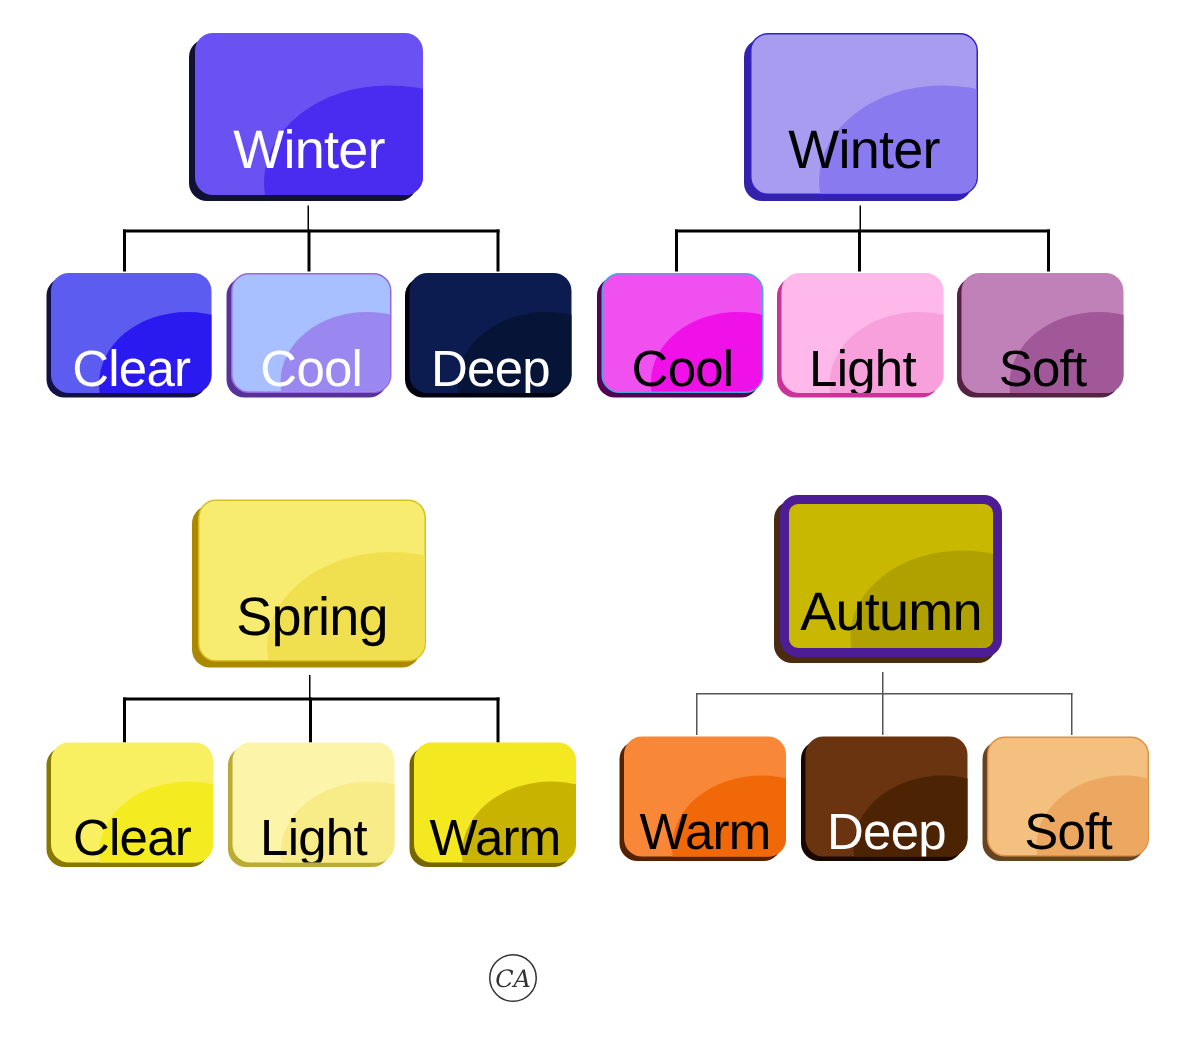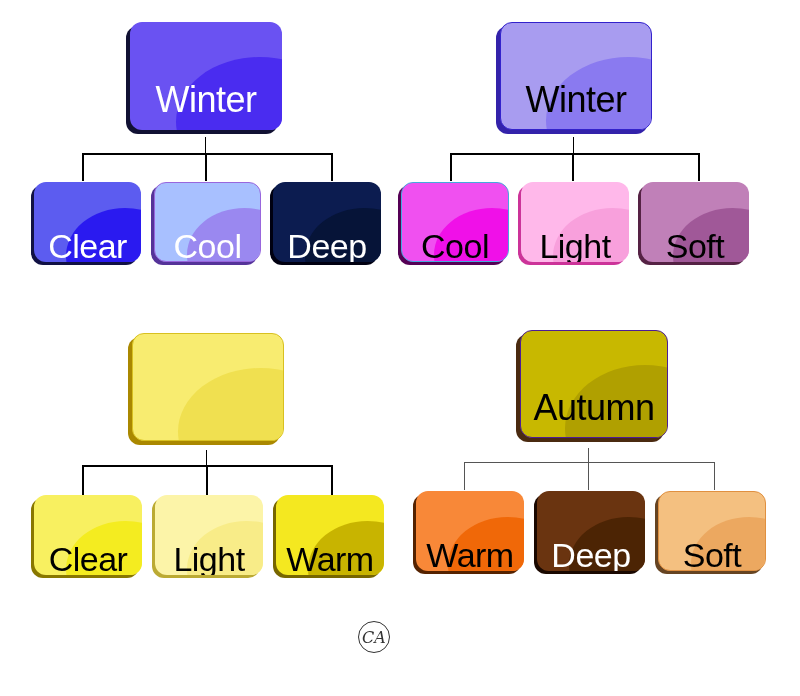--- a/index.html
+++ b/index.html
@@ -11,21 +11,21 @@
     }
     .box .gloss {
       position:absolute; left:30%; top:32%; width:110%; height:120%;
       border-radius:50%; pointer-events:none;
     }
     .box .label { position:relative; z-index:2; letter-spacing:-0.5px; white-space:nowrap;margin-top:48px; }
     .parent .label { font-size:36px; }
     .child .label { font-size:34px; }
     .line { position:absolute; background:#000; }
     .line.thin { background:#555; }
-    .logo { position:absolute; left:326px; top:621px; display:flex; align-items:center; gap:6px;margin-left:32px; }
+    .logo { position:absolute; left:326px; top:636px; display:flex; align-items:center; gap:6px; }
     .logo-mark { width:30px; height:30px; border:1px solid #333; border-radius:50%; display:flex; align-items:center; justify-content:center; font-family:"DejaVu Serif", serif; font-style:italic; font-size:16px; color:#333; }
     .logo-text { font-family:"DejaVu Serif", serif; font-size:17px; letter-spacing:1px; color:#222; font-variant:small-caps; }
   </style>
 </head>
 <body>
 
 <div class="box parent" style="left:130px;top:22px;width:152px;height:108px;background:#6a52f2;box-shadow:-4px 4px 0 #111133;">
   <div class="gloss" style="background:#4a2cf0;"></div>
   <span class="label" style="color:#ffffff;">Winter</span>
 </div>
@@ -66,41 +66,42 @@
   <div class="gloss" style="background:#f8a0dc;"></div>
   <span class="label" style="color:#000;">Light</span>
 </div>
 <div class="box child" style="left:641px;top:182px;width:108px;height:80px;background:#c080b8;box-shadow:-3px 3px 0 #552244;">
   <div class="gloss" style="background:#a05898;"></div>
   <span class="label" style="color:#000;">Soft</span>
 </div>
 
 <div class="box parent" style="left:132px;top:333px;width:152px;height:108px;background:#f8ec70;box-shadow:-4px 4px 0 #aa8800;border:1px solid #d8c020;">
   <div class="gloss" style="background:#f0e050;"></div>
+  <span class="label" style="color:#000;">Spring</span>
 </div>
 <div class="line" style="left:206px;top:450px;width:1px;height:16px;"></div>
 <div class="line" style="left:82px;top:465px;width:251px;height:2px;"></div>
 <div class="line" style="left:82px;top:465px;width:2px;height:30px;"></div>
 <div class="line" style="left:206px;top:465px;width:2px;height:30px;"></div>
 <div class="line" style="left:331px;top:465px;width:2px;height:30px;"></div>
 
 <div class="box child" style="left:34px;top:495px;width:108px;height:80px;background:#f8f060;box-shadow:-3px 3px 0 #887700;">
   <div class="gloss" style="background:#f4ec20;"></div>
   <span class="label" style="color:#000;">Clear</span>
 </div>
 <div class="box child" style="left:155px;top:495px;width:108px;height:80px;background:#fcf4a8;box-shadow:-3px 3px 0 #bbaa33;">
   <div class="gloss" style="background:#f8ec88;"></div>
   <span class="label" style="color:#000;">Light</span>
 </div>
 <div class="box child" style="left:276px;top:495px;width:108px;height:80px;background:#f4e820;box-shadow:-3px 3px 0 #776600;">
   <div class="gloss" style="background:#c8b400;"></div>
   <span class="label" style="color:#000;">Warm</span>
 </div>
 
-<div class="box parent" style="left:520px;top:330px;width:148px;height:108px;background:#c8b800;box-shadow:-4px 4px 0 #4a2a10;border:1px solid #4c1d95;">
+<div class="box parent" style="left:520px;top:330px;width:148px;height:108px;background:#c8b800;box-shadow:-4px 4px 0 #4a2a10;border:6px solid #4c1d95;">
   <div class="gloss" style="background:#b0a000;"></div>
   <span class="label" style="color:#000;">Autumn</span>
 </div>
 <div class="line thin" style="left:588px;top:448px;width:1px;height:15px;"></div>
 <div class="line thin" style="left:464px;top:462px;width:251px;height:1px;"></div>
 <div class="line thin" style="left:464px;top:462px;width:1px;height:28px;"></div>
 <div class="line thin" style="left:588px;top:462px;width:1px;height:28px;"></div>
 <div class="line thin" style="left:714px;top:462px;width:1px;height:28px;"></div>
 
 <div class="box child" style="left:416px;top:491px;width:108px;height:80px;background:#f88838;box-shadow:-3px 3px 0 #552200;">

